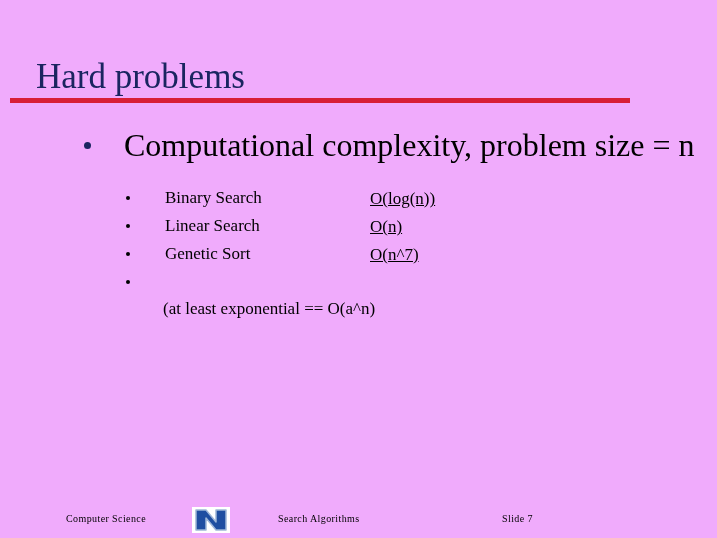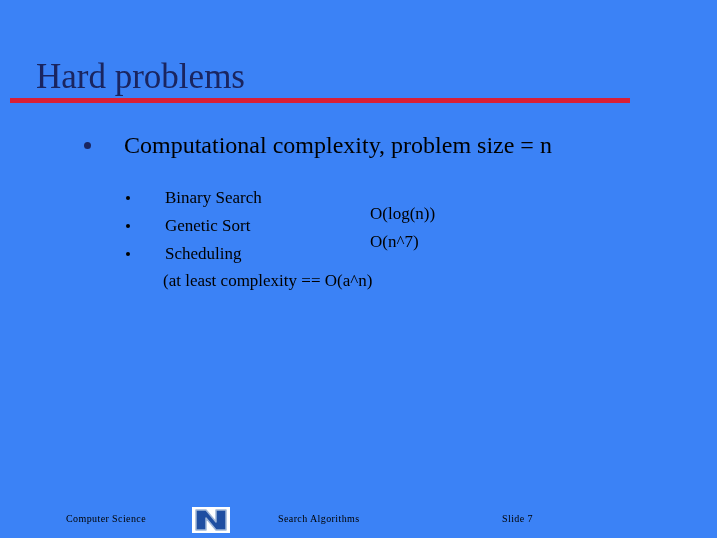--- a/index.html
+++ b/index.html
@@ -10,21 +10,21 @@
     width: 717px;
     height: 538px;
     background: #ffffff;
     font-family: "Liberation Serif", "DejaVu Serif", serif;
     overflow: hidden;
     position: relative;
   }
   .slide {
     position: absolute;
     inset: 0;
-    background: #3b82f6;
+    background: #f0abfc;
   }
 
   
   .title {
     position: absolute;
     left: 36px;
     top: 56px;
     font-size: 35px;
     line-height: 42px;
     color: #1a2560;
@@ -43,21 +43,21 @@
   
   .body-area {
     position: absolute;
     left: 0;
     top: 130px;
     width: 717px;
   }
   .lvl1 {
     position: relative;
     padding-left: 124px;
-    font-size: 24px;
+    font-size: 32px;
     line-height: 30px;
     color: #000000;
     white-space: nowrap;
   }
   .lvl1 .dot {
     position: absolute;
     left: 84px;
     top: 12px;
     width: 7px;
     height: 7px;
@@ -87,21 +87,22 @@
     background: #000000;
   }
   .subrow .name {
     position: absolute;
     left: 165px;
     top: 0;
   }
   .subrow .cplx {
     position: absolute;
     left: 370px;
-    top: 16px;
+    top: 1px;
+    text-decoration: underline;
   }
   .subnote {
     position: relative;
     height: 26px;
     font-size: 17px;
     line-height: 26px;
     color: #000000;
     white-space: nowrap;
   }
   .subnote .note {
@@ -159,34 +160,38 @@
     </div>
 
     <div class="sublist">
 
       <div class="subrow">
         <span class="sdot"></span>
         <span class="name">Binary Search</span>
         <span class="cplx">O(log(n))</span>
       </div>
 
+      <div class="subrow">
+        <span class="sdot"></span>
+        <span class="name">Linear Search</span>
+        <span class="cplx">O(n)</span>
+      </div>
 
       <div class="subrow">
         <span class="sdot"></span>
         <span class="name">Genetic Sort</span>
         <span class="cplx">O(n^7)</span>
       </div>
 
       <div class="subrow">
         <span class="sdot"></span>
-        <span class="name">Scheduling</span>
       </div>
 
       <div class="subnote">
-        <span class="note">(at least complexity == O(a^n)</span>
+        <span class="note">(at least exponential == O(a^n)</span>
       </div>
 
     </div>
   </div>
 
   <div class="logo">
     <svg width="34" height="24" viewBox="0 0 34 24">
       <path d="M2 2 L12 2 L22 14 L22 2 L32 2 L32 22 L22 22 L12 10 L12 22 L2 22 Z" fill="#1f4ea1" stroke="#9fb6d8" stroke-width="1.5" stroke-linejoin="round"></path>
     </svg>
   </div>

